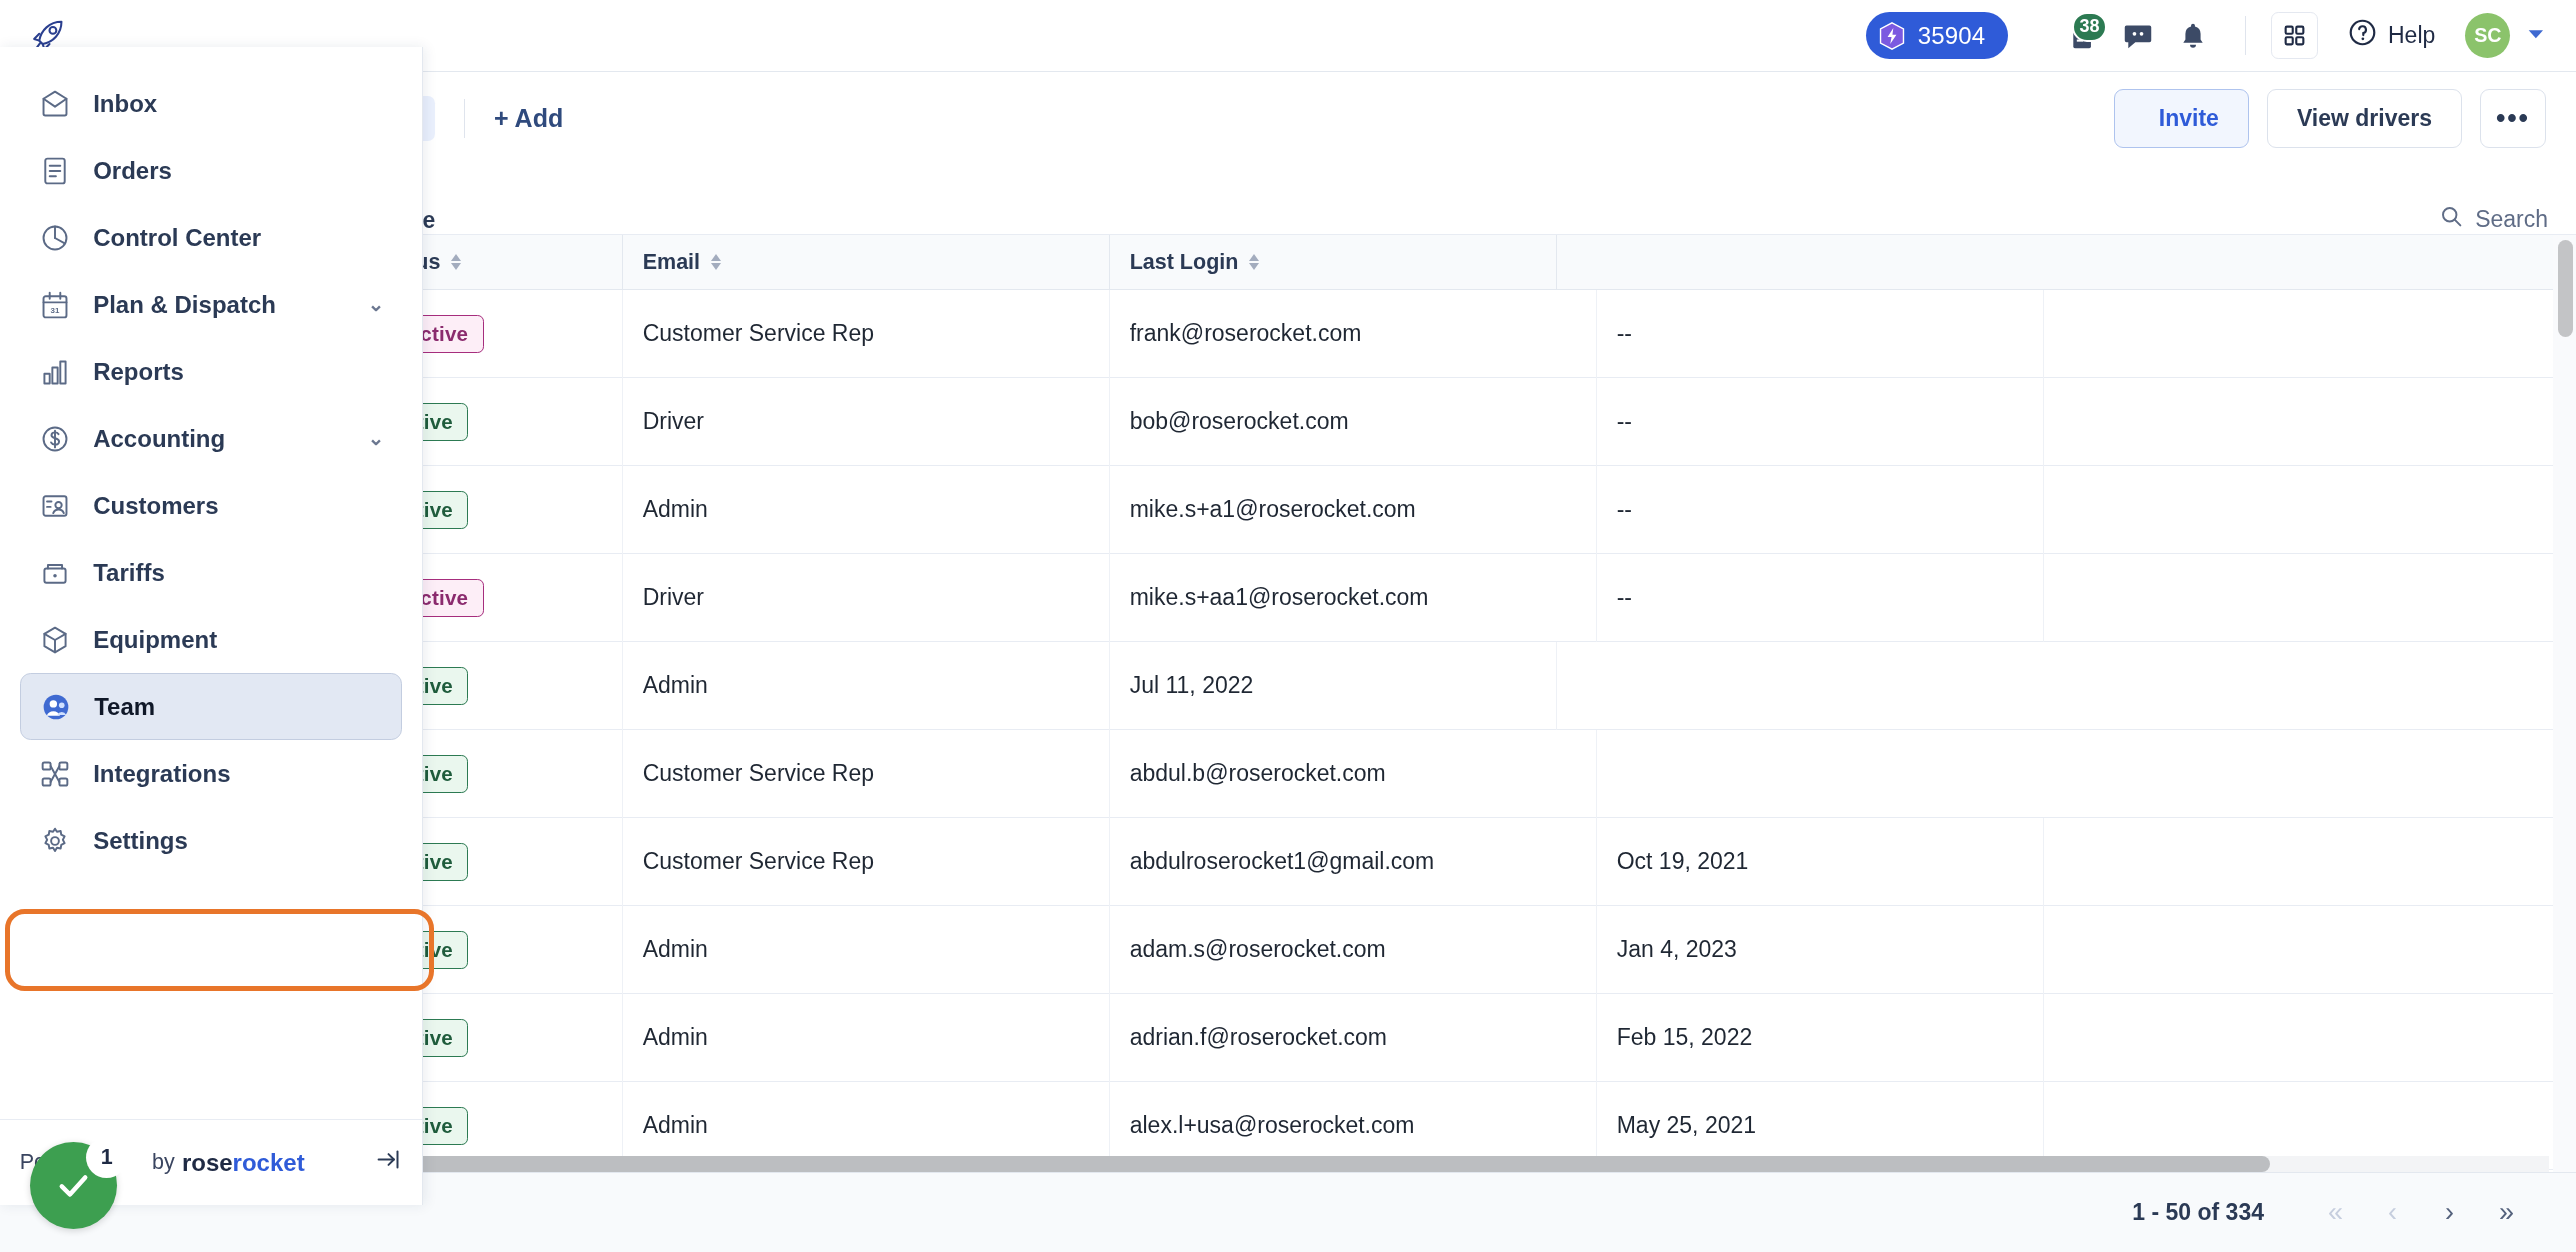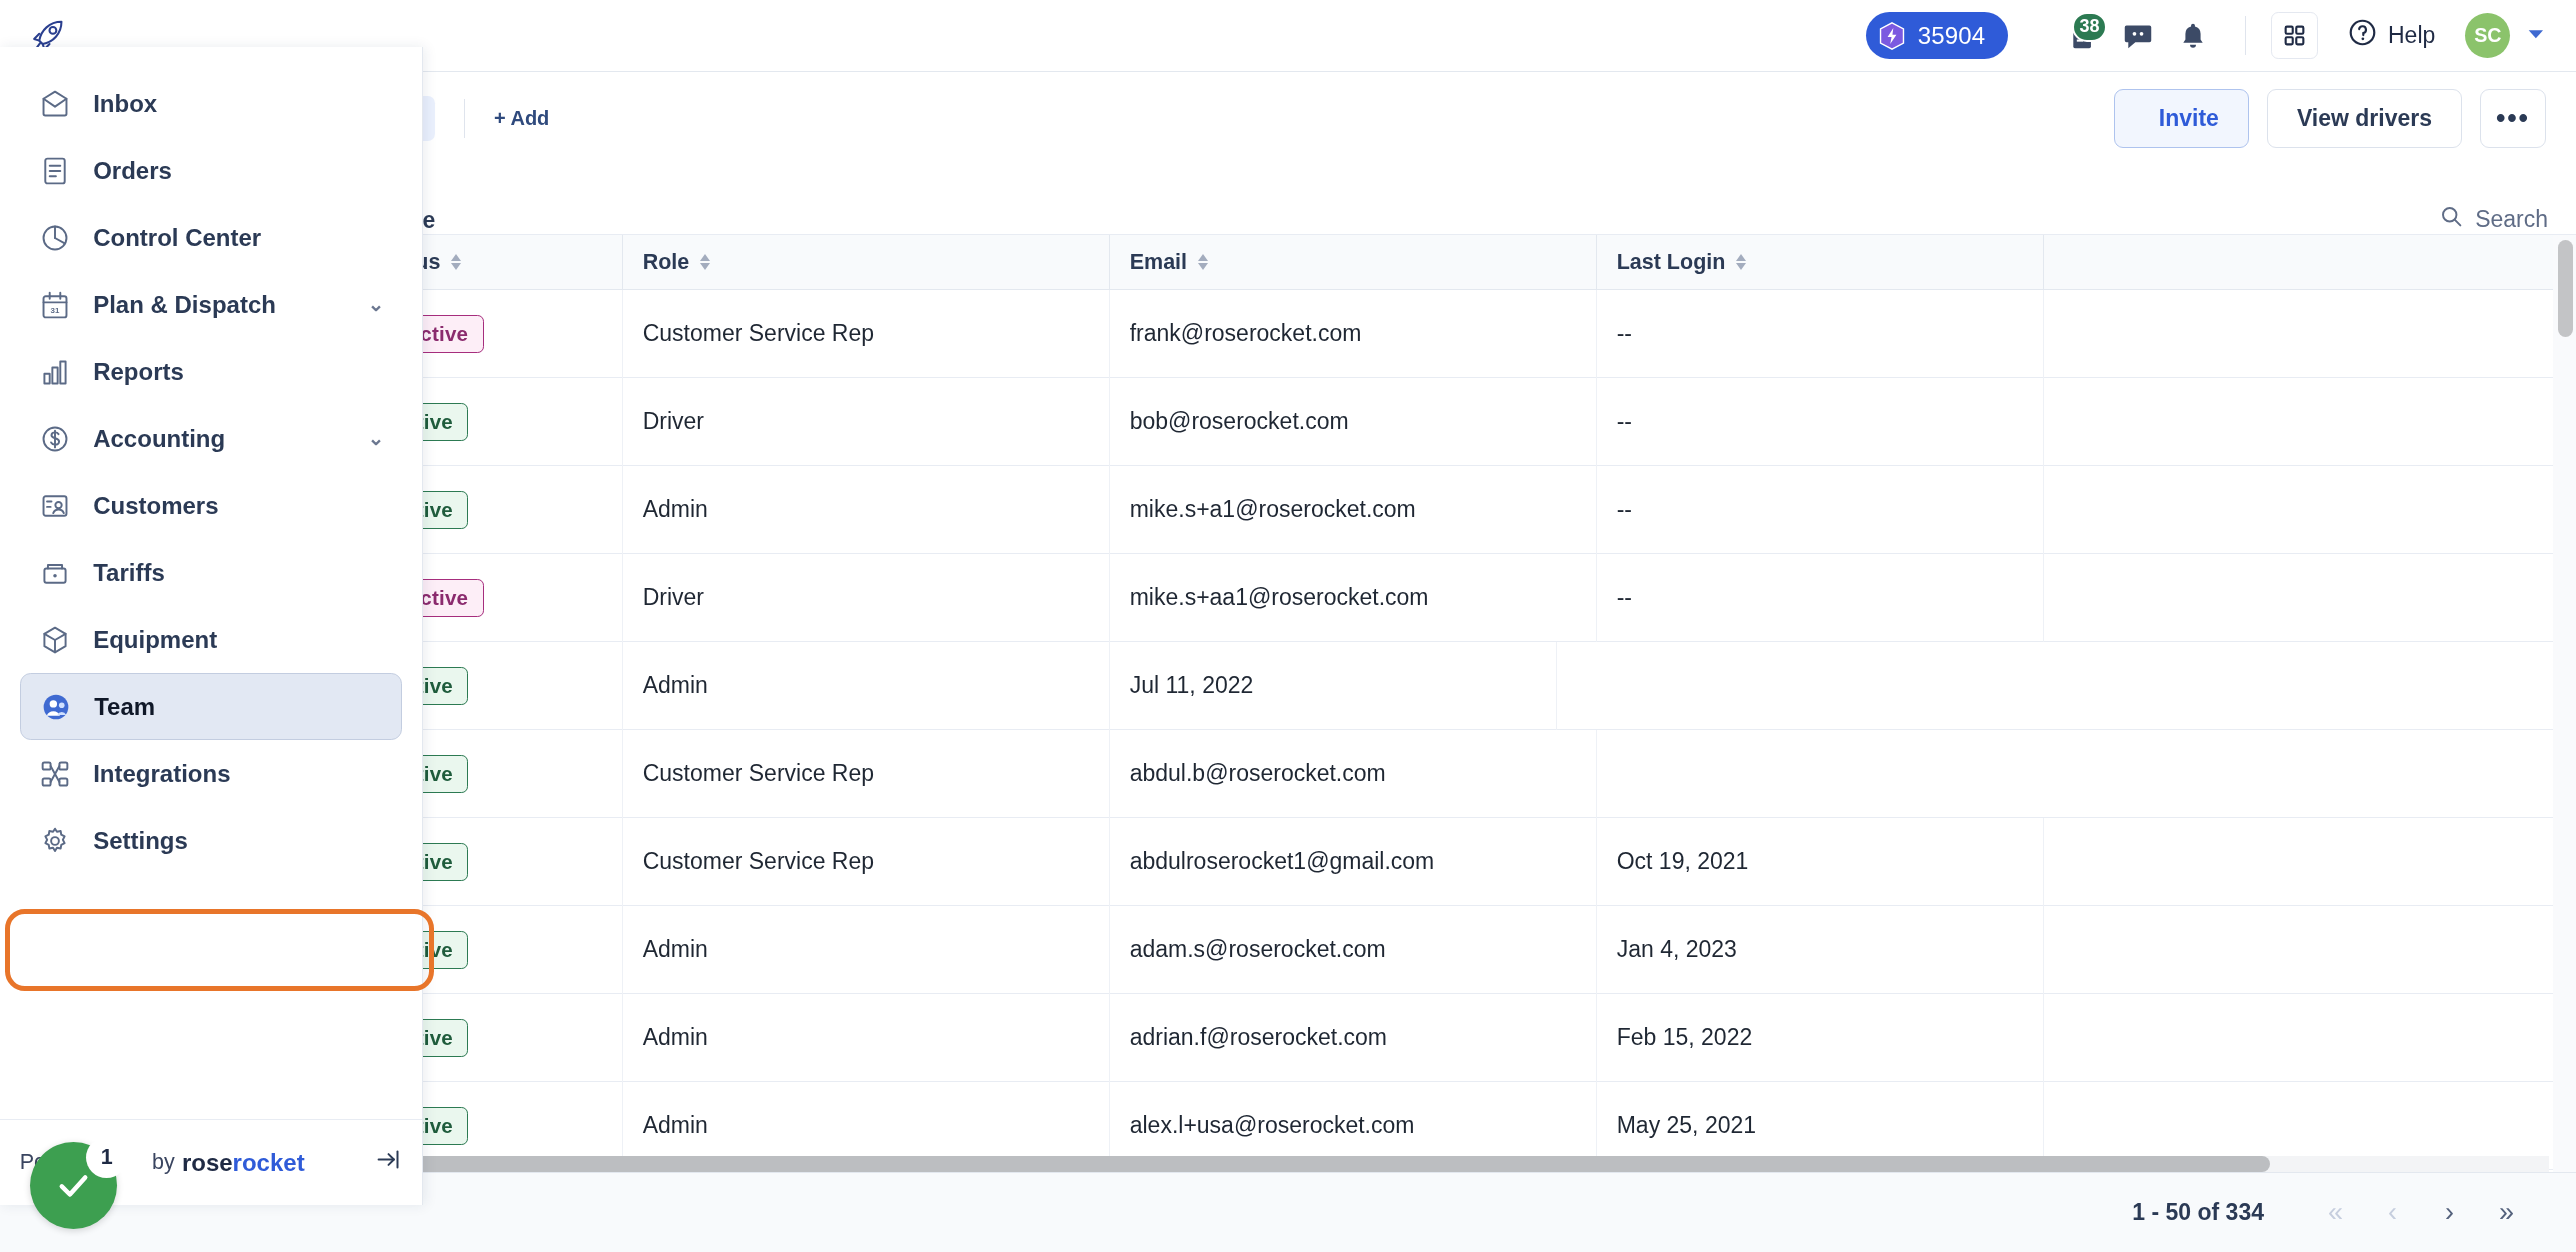--- a/index.html
+++ b/index.html
@@ -64,21 +64,21 @@
   .page-toolbar {
     position: absolute; top: 72px; left: 0; width: 2576px; height: 93px;
     background: #fff; display: flex; align-items: center;
   }
   .tab-chip {
     background: #eaf0fd; color: #2f5bd8; font-weight: 700; font-size: 23px;
     padding: 9px 18px; border-radius: 7.2px; margin-left: 362px; cursor: pointer;
   }
   .tb-div { width: 0.9px; height: 39px; background: #dfe4ed; margin: 0 29px; }
   .add-link {
-    color: #2f4a7d; font-size: 20px; font-weight: 600; cursor: pointer;
+    color: #2f4a7d; font-size: 25px; font-weight: 600; cursor: pointer;
     display: flex; align-items: center; gap: 9px;
   }
   .toolbar-right { margin-left: auto; display: flex; align-items: center; gap: 18px; padding-right: 30px; }
   .btn {
     height: 59px; border-radius: 9px; font-size: 23px; font-weight: 700;
     display: flex; align-items: center; justify-content: center; cursor: pointer;
     padding: 0 29px; background: #fff;
   }
   .btn-invite { color: #2f5bd8; background: #f2f6fe; border: 0.9px solid #aec3ee; padding-left: 44px; }
   .btn-plain { color: #2b3a55; border: 0.9px solid #dce2ec; }
@@ -344,27 +344,20 @@
     <div class="thead">
       <div class="th c-chk"></div>
       <div class="th c-name"></div>
       <div class="th c-status">
         <span>Status</span>
         <span class="sort-arrows">
             <i class="up"></i>
             <i class="dn"></i>
           </span>
       </div>
-      <div class="th c-role">
-        <span>Role</span>
-        <span class="sort-arrows">
-            <i class="up"></i>
-            <i class="dn"></i>
-          </span>
-      </div>
       <div class="th c-email">
         <span>Email</span>
         <span class="sort-arrows">
             <i class="up"></i>
             <i class="dn"></i>
           </span>
       </div>
       <div class="th c-login">
         <span>Last Login</span>
         <span class="sort-arrows">

